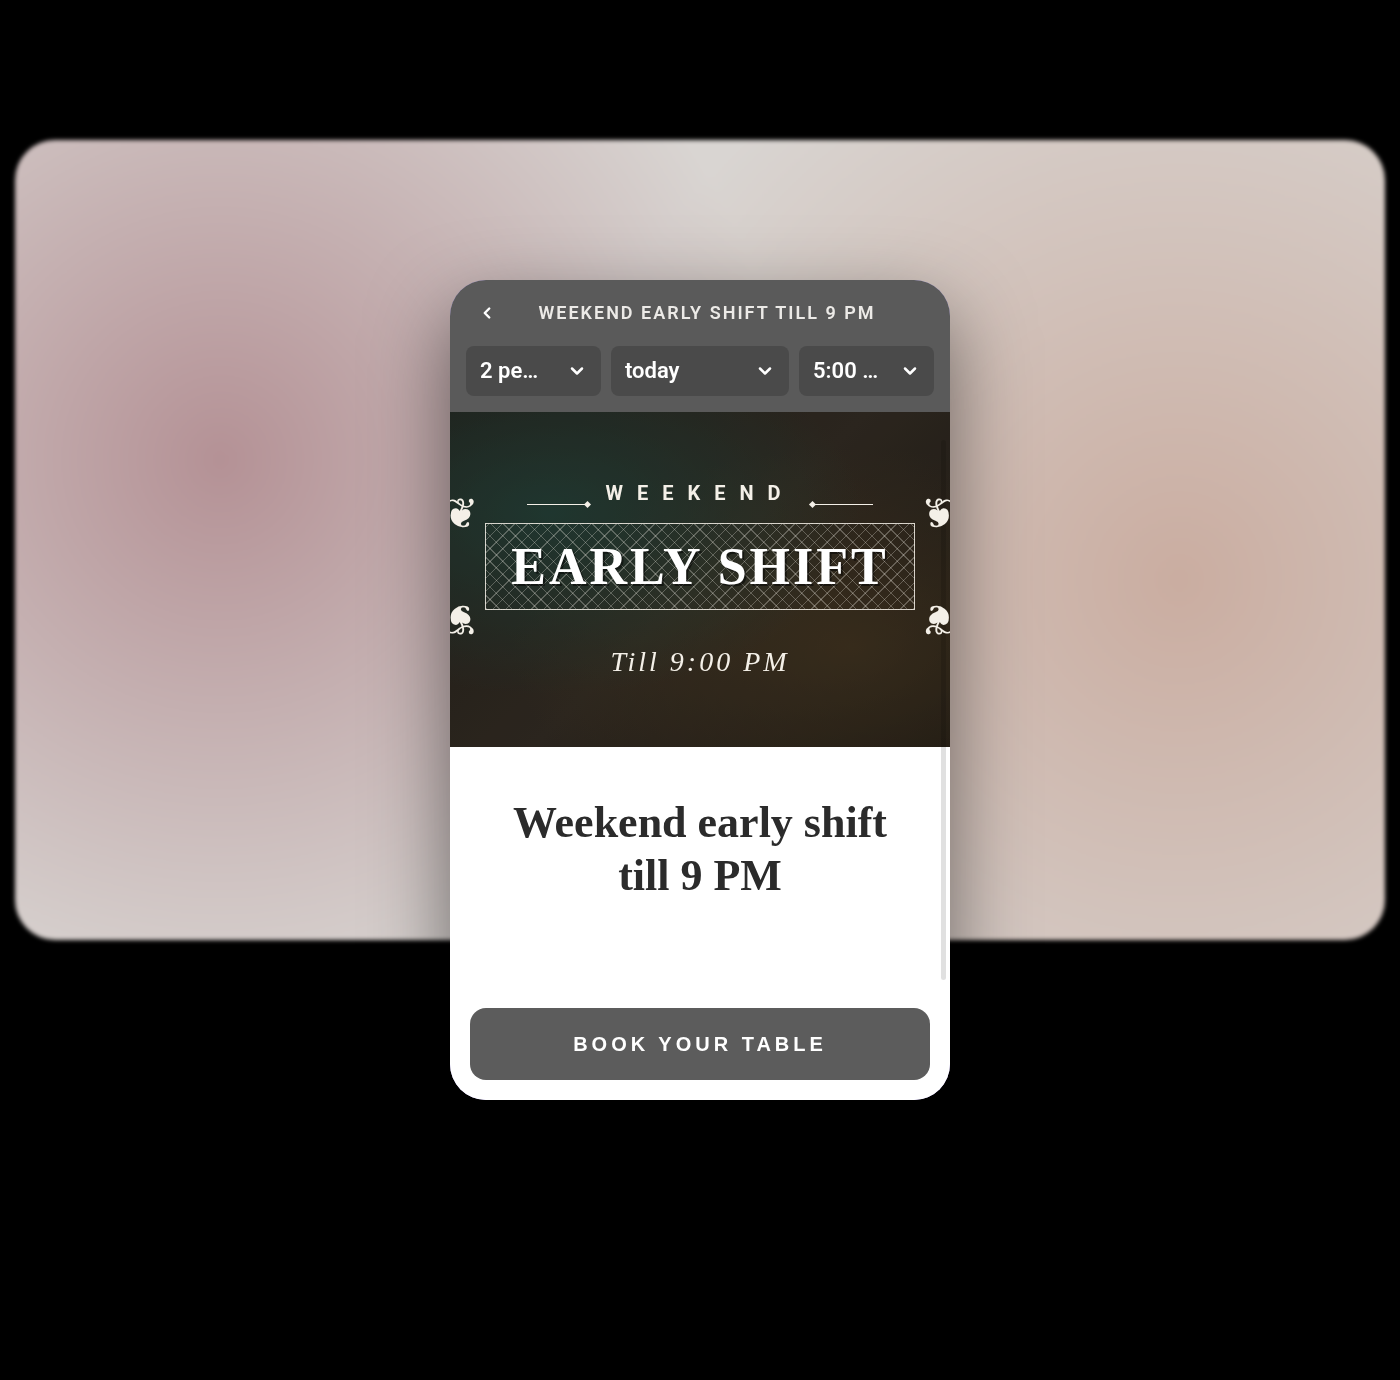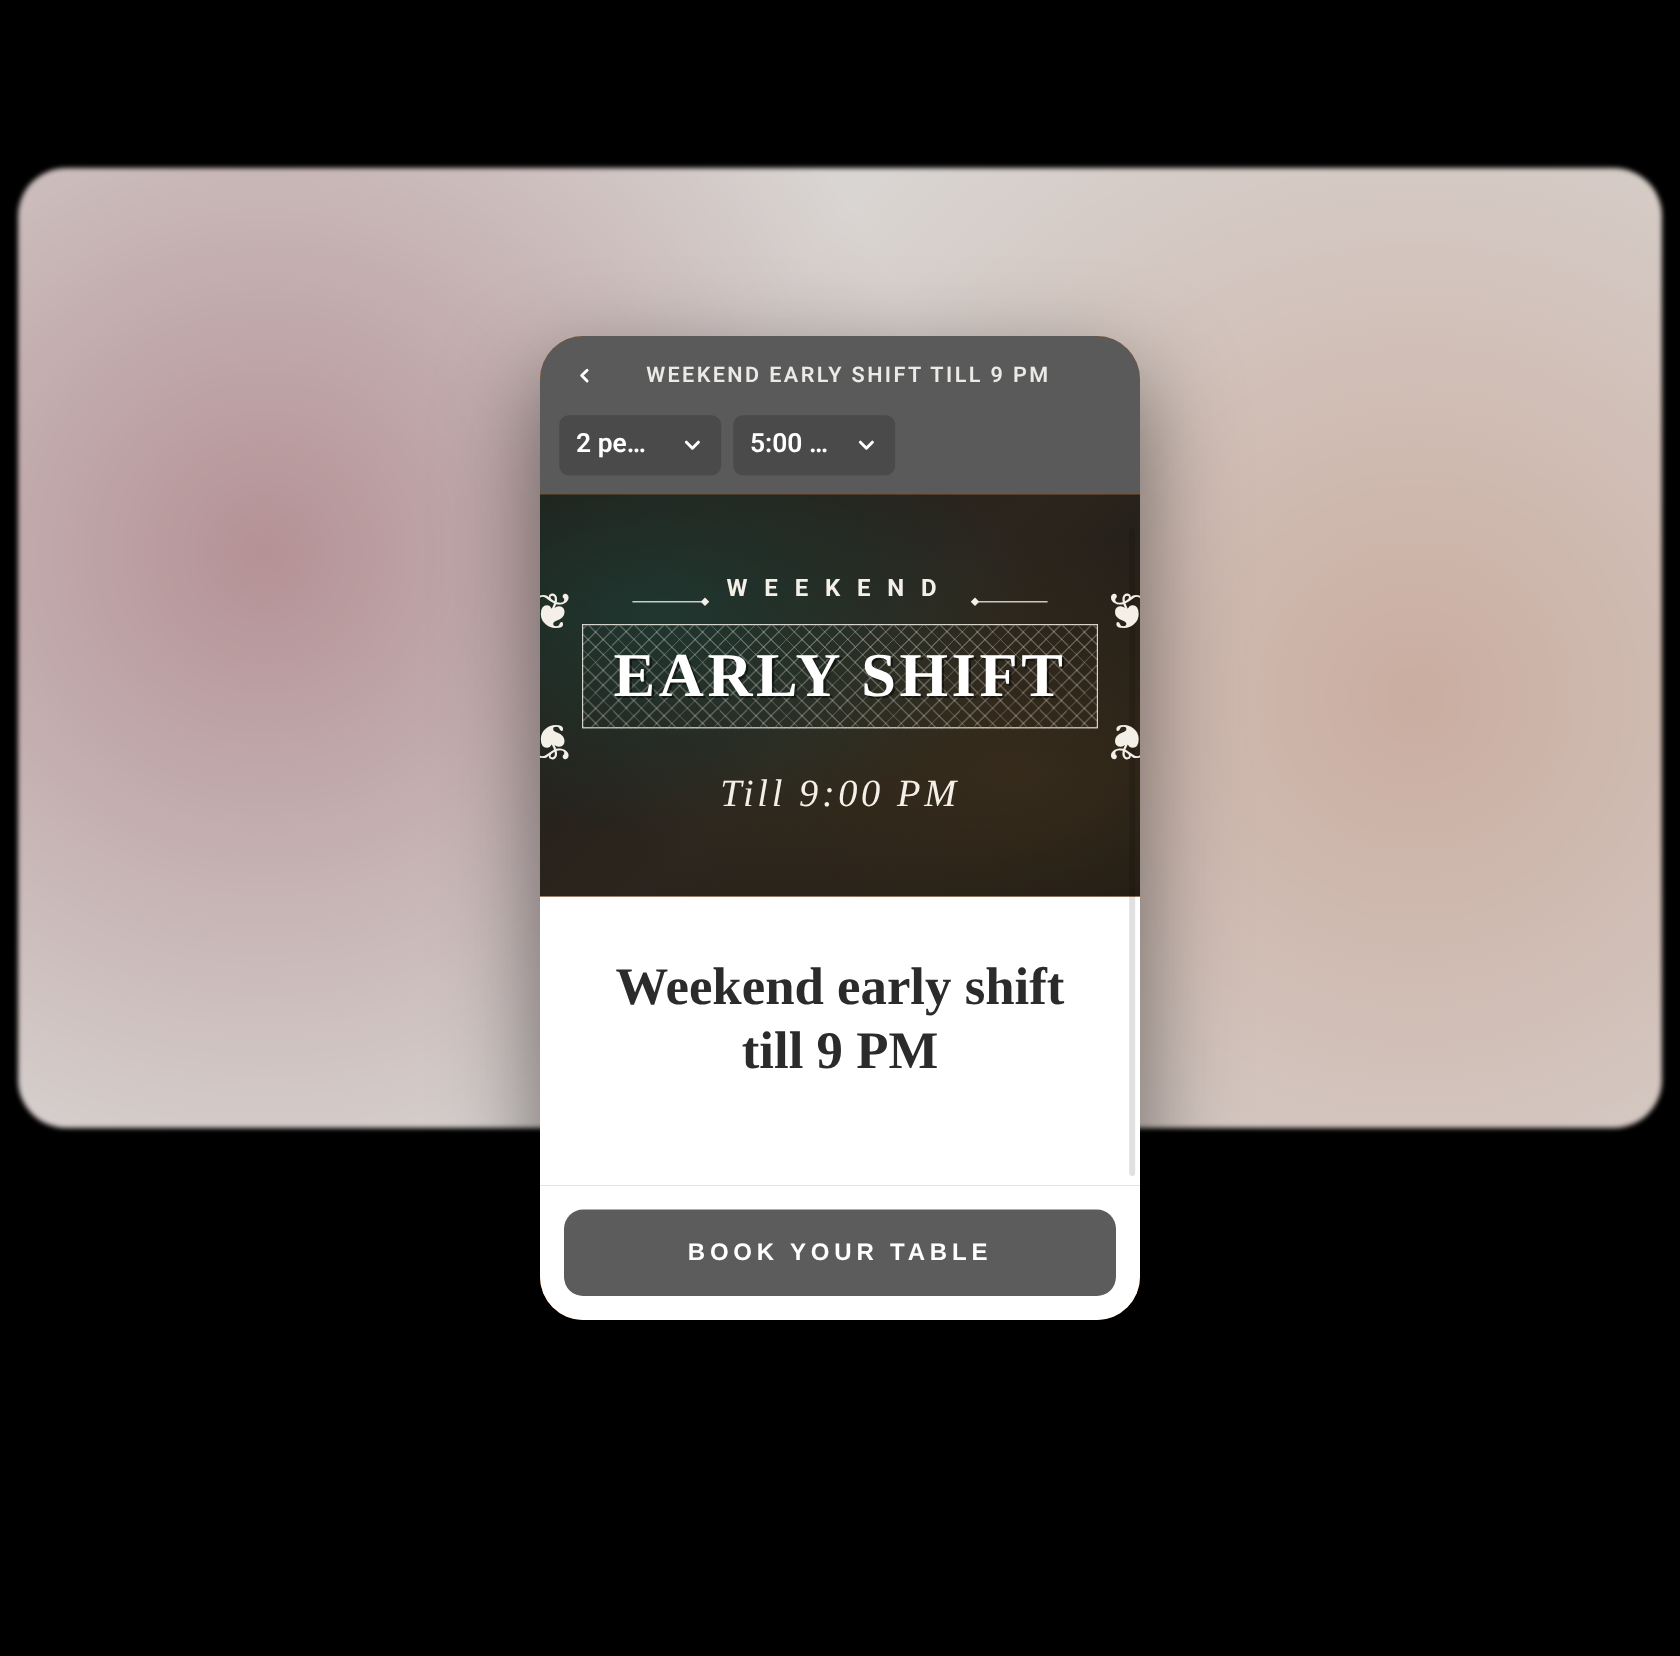--- a/index.html
+++ b/index.html
@@ -28,21 +28,21 @@
       radial-gradient(circle at 15% 40%, rgba(150,90,100,0.55), transparent 45%),
       radial-gradient(circle at 85% 55%, rgba(190,140,120,0.55), transparent 50%),
       #d9d5d2;
     filter: blur(2px);
   }
 
   
   .panel {
     position: relative;
     width: 500px;
-    background: #f97316;
+    background: #c4b5fd;
     border-radius: 36px;
     overflow: hidden;
     box-shadow: 0 30px 80px rgba(0,0,0,0.5);
     display: flex;
     flex-direction: column;
   }
 
   
   .header {
     background: #5a5a5a;
@@ -180,21 +180,21 @@
   }
   .swirl.tl { top:-30px; left:-42px; }
   .swirl.tr { top:-30px; right:-42px; transform: scaleX(-1); }
   .swirl.bl { bottom:-30px; left:-42px; transform: scaleY(-1); }
   .swirl.br { bottom:-30px; right:-42px; transform: scale(-1,-1); }
 
   .hero-sub {
     margin-top: 36px;
     font-family: Georgia, "Times New Roman", serif;
     font-style: italic;
-    font-size: 32px;
+    font-size: 28px;
     letter-spacing: 3px;
     text-align: right;
   }
 
   
   .content {
     padding: 50px 34px 30px 34px;
     background: #fff;
   }
   .content h1 {
@@ -254,20 +254,26 @@
         <svg viewBox="0 0 24 24" fill="none" stroke="#fff" stroke-width="3.2" stroke-linecap="round" stroke-linejoin="round">
             <polyline points="15 18 9 12 15 6"></polyline>
           </svg>
       </div>
       <div class="header-title">WEEKEND EARLY SHIFT TILL 9 PM</div>
     </div>
 
     <div class="selectors">
       <div class="select sm">
         <span class="label">2 pe…</span>
+        <svg viewBox="0 0 24 24" fill="none" stroke="#fff" stroke-width="3" stroke-linecap="round" stroke-linejoin="round">
+            <polyline points="6 9 12 15 18 9"></polyline>
+          </svg>
+      </div>
+      <div class="select md">
+        <span class="label">today</span>
         <svg viewBox="0 0 24 24" fill="none" stroke="#fff" stroke-width="3" stroke-linecap="round" stroke-linejoin="round">
             <polyline points="6 9 12 15 18 9"></polyline>
           </svg>
       </div>
       <div class="select time">
         <span class="label">5:00 …</span>
         <svg viewBox="0 0 24 24" fill="none" stroke="#fff" stroke-width="3" stroke-linecap="round" stroke-linejoin="round">
             <polyline points="6 9 12 15 18 9"></polyline>
           </svg>
       </div>

